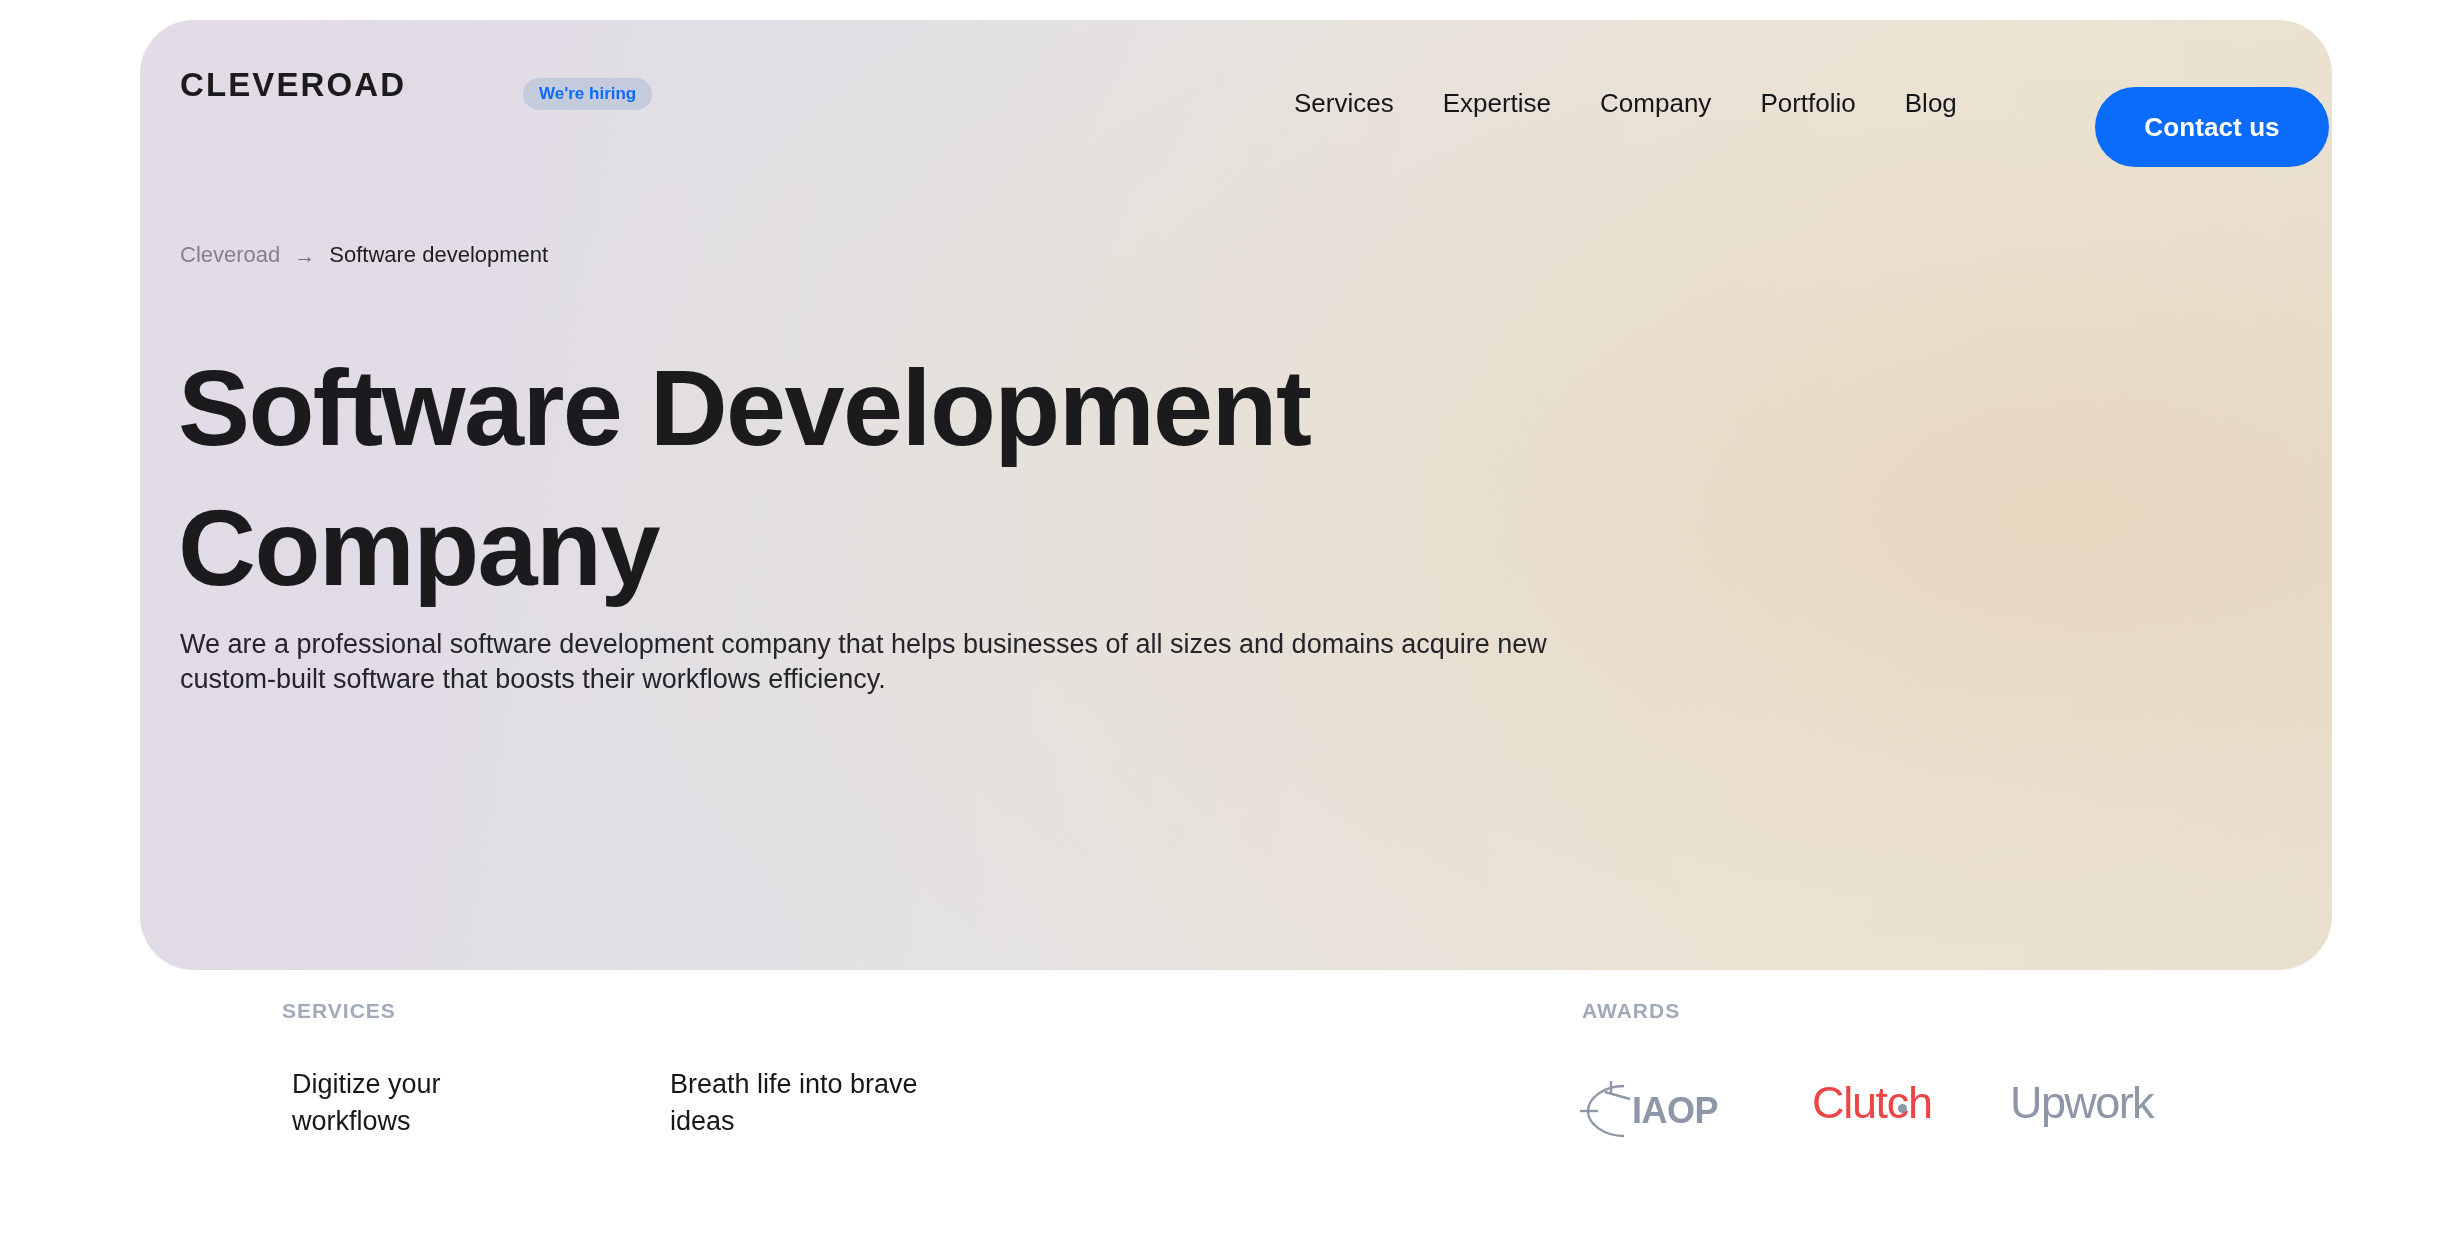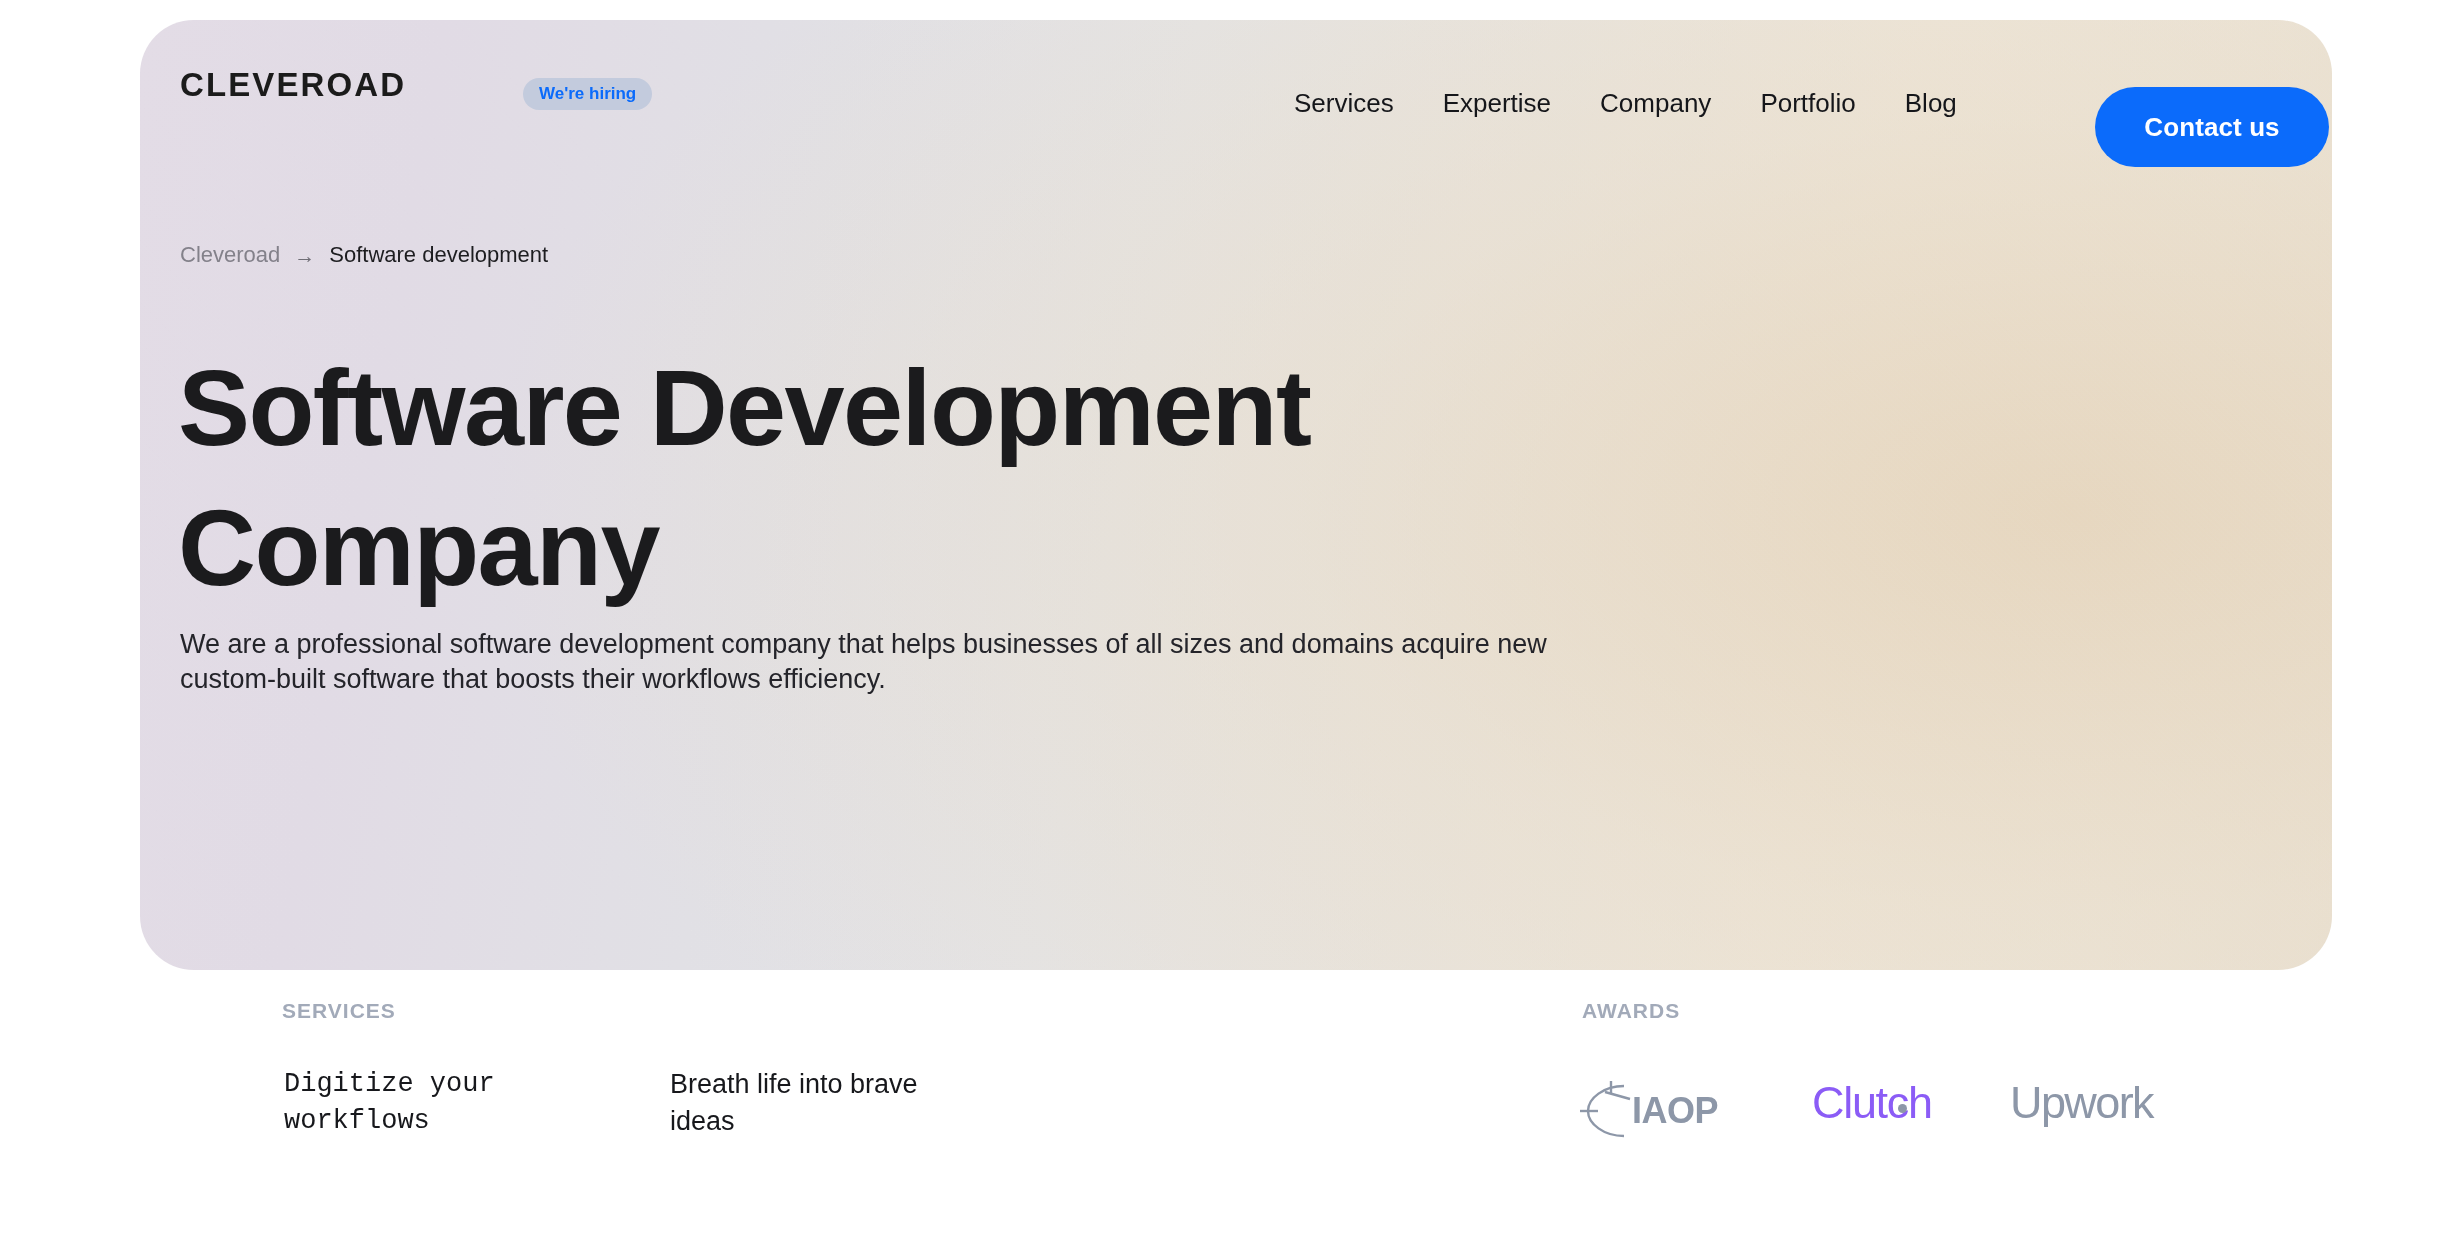--- a/index.html
+++ b/index.html
@@ -197,21 +197,21 @@
   .label-awards   { left: 1582px; top: 15px; }
 
   .service-item {
     position: absolute;
     top: 81px;
     font-size: 27px;
     line-height: 1.36;
     color: #17181c;
     cursor: pointer;
   }
-  .svc-0 { left: 284px; width: 230px; font-family: Liberation Mono, monospace; }
+  .svc-0 { left: 292px; width: 230px; }
   .svc-1 { left: 670px; width: 250px; }
   .svc-2 { left: 1068px; width: 330px; }
 
   
   .award {
     position: absolute;
     top: 95px;
     display: flex;
     align-items: center;
     cursor: pointer;
@@ -224,21 +224,21 @@
   .logo-iaop-text {
     font-size: 36px;
     font-weight: bold;
     color: #8d97a8;
     letter-spacing: -0.5px;
     line-height: 1;
     margin-left: -6px;
   }
   .logo-clutch {
     font-size: 45px;
-    color: #8b5cf6;
+    color: #ef4444;
     letter-spacing: -1.3px;
     line-height: 1;
     position: relative;
   }
   .clutch-dot {
     position: absolute;
     width: 9px; height: 9px;
     border-radius: 50%;
     background: #8d97a8;
     right: 25px;

